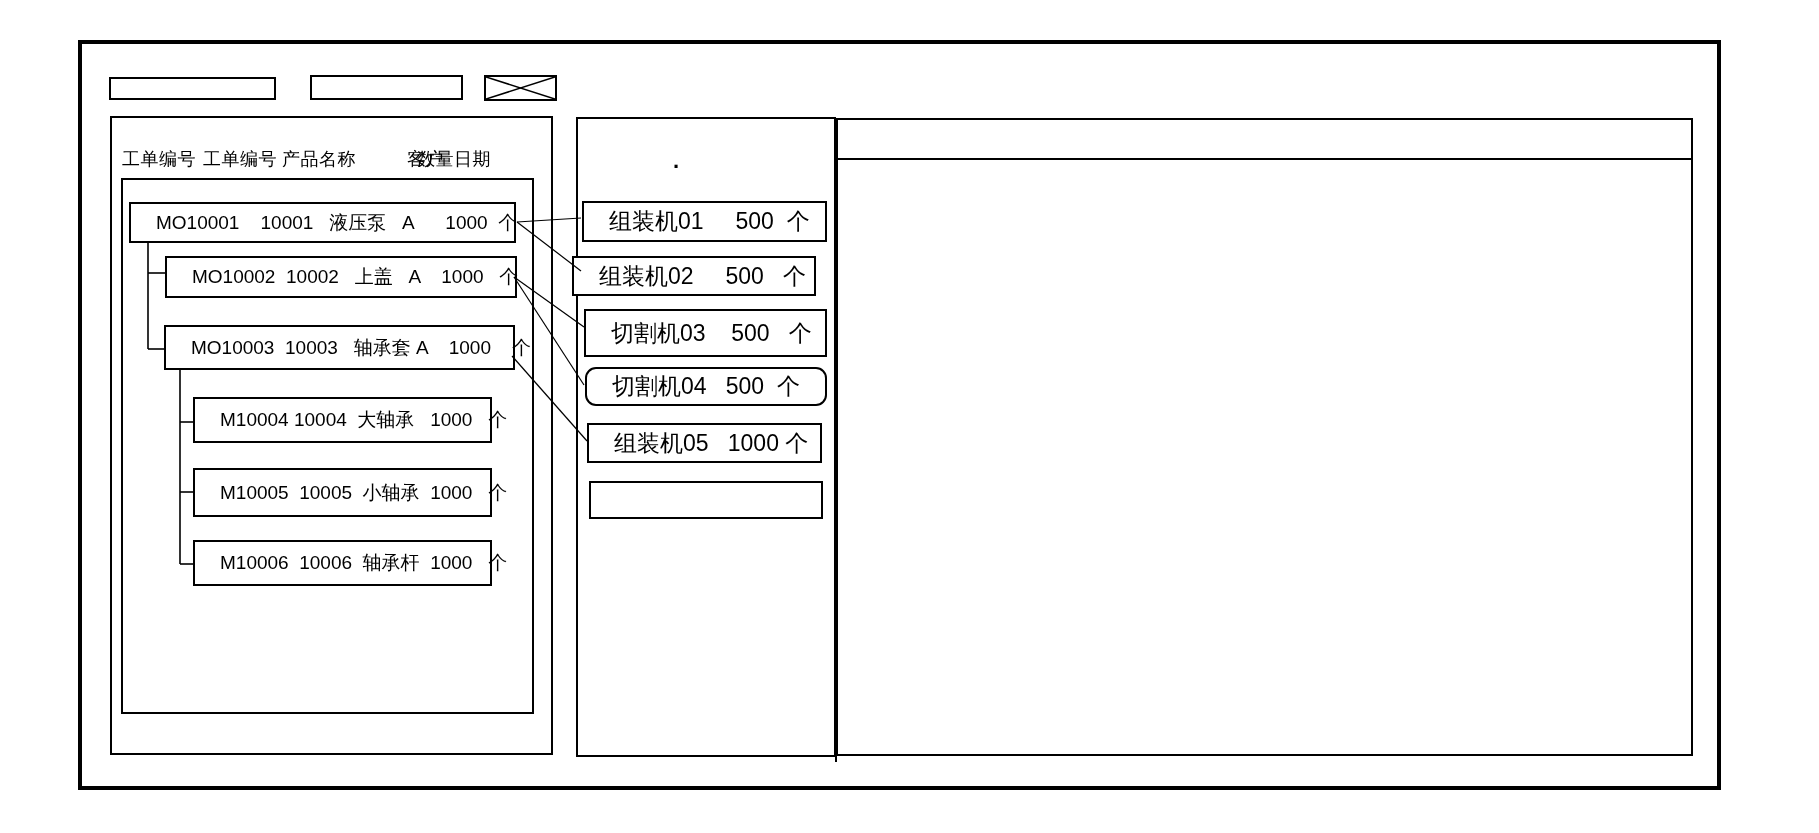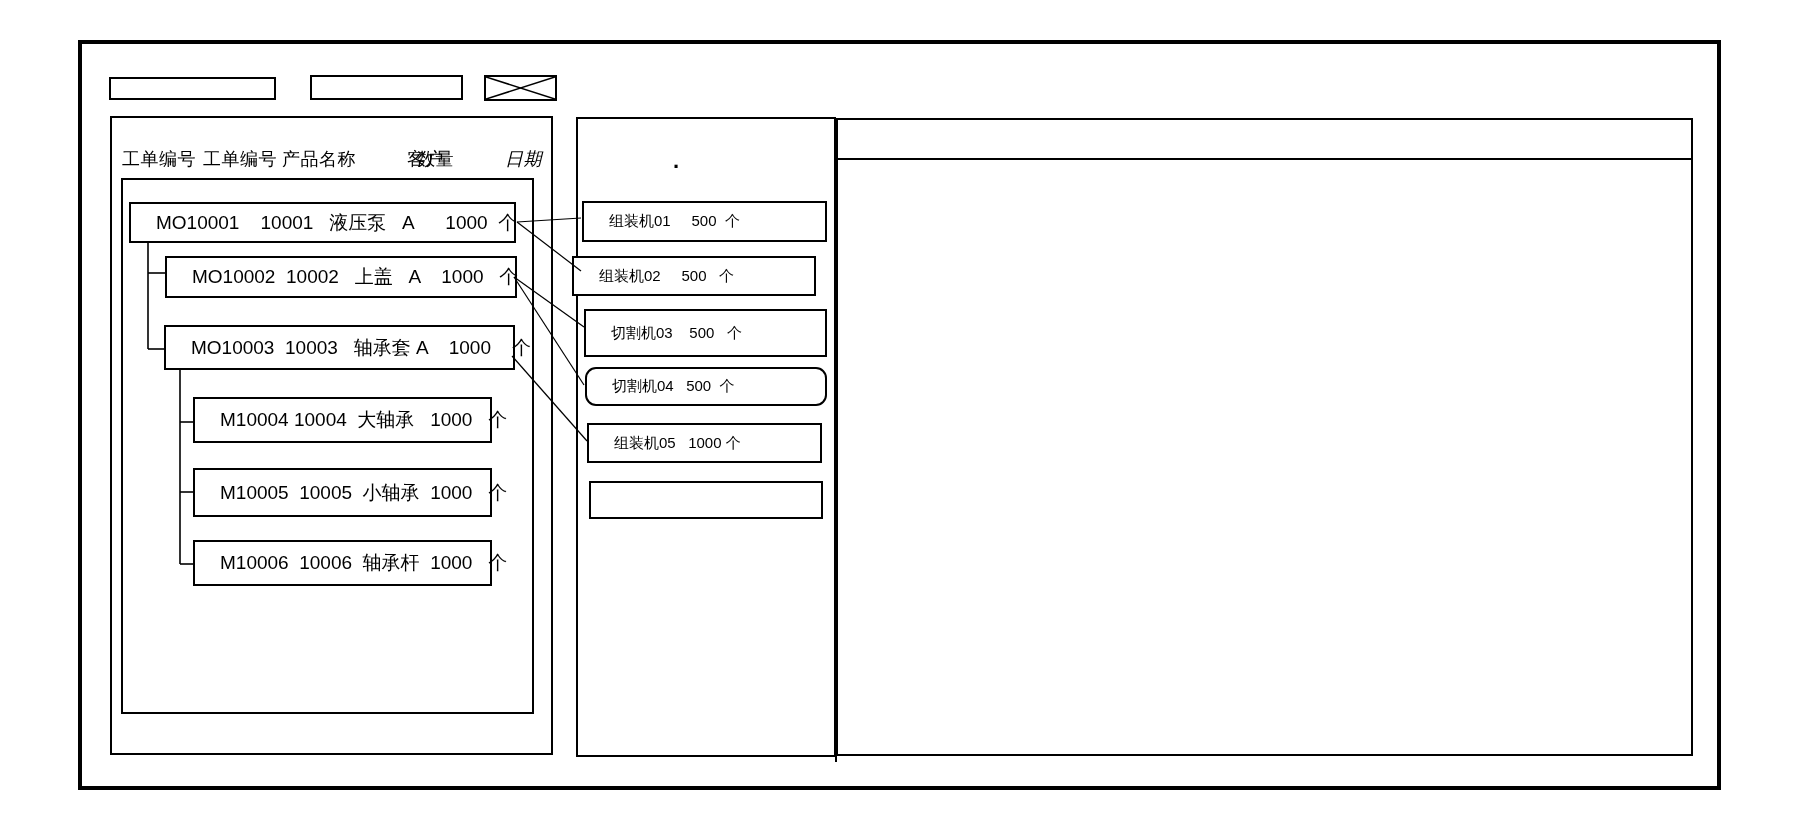--- a/index.html
+++ b/index.html
@@ -15,32 +15,32 @@
   .box{border:2px solid #000;background:#fff;}
   
   .field1{left:109px;top:77px;width:167px;height:23px;}
   .field2{left:310px;top:75px;width:153px;height:25px;}
   .closebox{left:484px;top:75px;width:73px;height:26px;padding:0;}
   .closebox svg{display:block;width:100%;height:100%;}
   
   .left-panel{left:110px;top:116px;width:443px;height:639px;}
   .tree-container{left:121px;top:178px;width:413px;height:536px;}
   .hdr{position:absolute;top:147px;font-size:18px;white-space:pre;letter-spacing:.5px;}
-  .h1{left:122px;} .h2{left:203px;} .h3{left:282px;} .h4{left:367px;margin-left:40px;} .h5{left:417px;} .h6{left:505px;font-style:italic;}
+  .h1{left:122px;} .h2{left:203px;} .h3{left:282px;} .h4{left:367px;margin-left:40px;} .h5{left:417px;} .h6{left:454px;}
   .row{display:flex;align-items:center;padding-left:25px;font-size:19px;white-space:pre;}
   .row-1{left:129px;top:202px;width:387px;height:41px;}
   .row-2{left:165px;top:256px;width:352px;height:42px;}
   .row-3{left:164px;top:325px;width:351px;height:45px;}
   .row-4{left:193px;top:397px;width:299px;height:46px;}
   .row-5{left:193px;top:468px;width:299px;height:49px;}
   .row-6{left:193px;top:540px;width:299px;height:46px;}
   
   .mid-panel{left:576px;top:117px;width:260px;height:640px;}
   .dot{left:673px;top:150px;font-size:22px;font-weight:bold;line-height:1;}
-  .mach{display:flex;align-items:center;padding-left:25px;font-size:15px;white-space:pre;}
+  .mach{display:flex;align-items:center;padding-left:25px;font-size:23px;white-space:pre;}
   .mach-1{left:582px;top:201px;width:245px;height:41px;}
   .mach-2{left:572px;top:256px;width:244px;height:40px;}
   .mach-3{left:584px;top:309px;width:243px;height:48px;}
   .mach-4{left:585px;top:367px;width:242px;height:39px;border-radius:11px;}
   .mach-5{left:587px;top:423px;width:235px;height:40px;}
   .mach-6{left:589px;top:481px;width:234px;height:38px;}
   
   .right-panel{left:836px;top:118px;width:857px;height:638px;}
   .right-divider{position:absolute;left:0;top:38px;width:100%;height:0;border-top:2px solid #000;}
   .divider-overhang{left:835px;top:754px;width:2px;height:8px;background:#000;}

